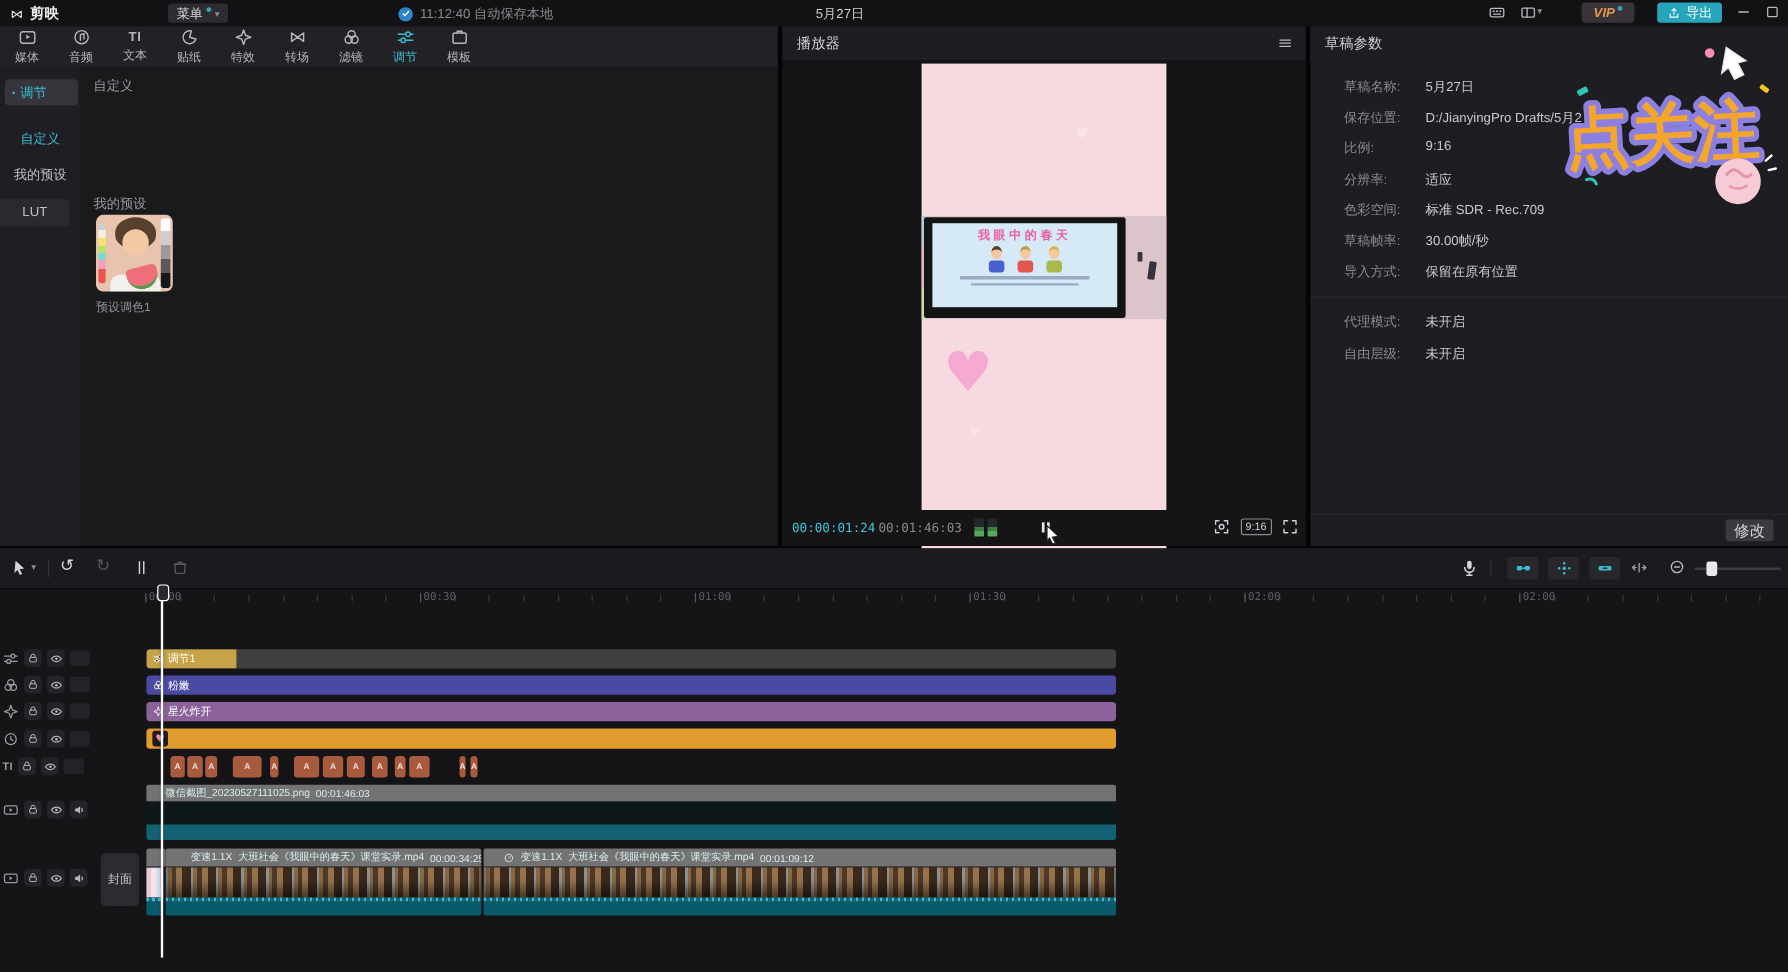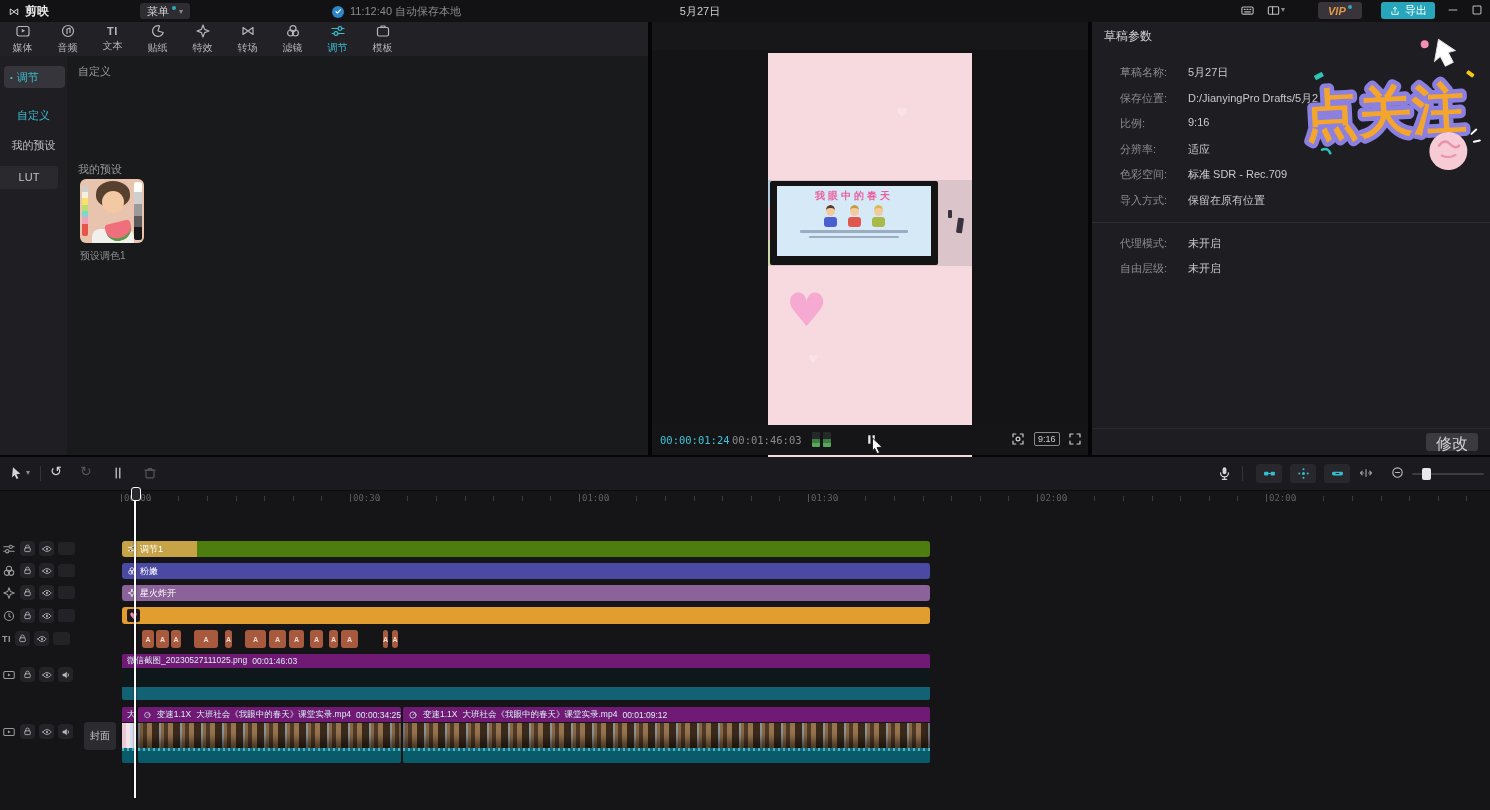--- a/index.html
+++ b/index.html
@@ -77,21 +77,21 @@
 
   
   #right-panel{position:absolute;left:1092px;top:22px;width:398px;height:433px;background:#1e1e22;}
   #draft-rows{position:absolute;left:0;top:38px;right:0;}
   .drow{position:relative;height:25.6px;}
   .drow .dl{position:absolute;left:28px;top:5px;color:#8a8a8f;}
   .drow .dv{position:absolute;left:96px;top:5px;color:#c9c9cd;}
   .drow .dv.editable{border-bottom:1px solid #55555a;padding-bottom:19px;}
   .ddivider{height:1px;background:#2c2c31;margin:8px 0 8px 0;}
   #modify-row{position:absolute;left:0;bottom:0;right:0;height:26px;border-top:1px solid #29292e;}
-  #modify-btn{position:absolute;right:12px;top:4px;width:52px;height:18px;background:#3a3a3f;border:none;border-radius:3px;color:#d0d0d3;font-size:16px;font-family:inherit;}
+  #modify-btn{position:absolute;right:12px;top:4px;width:40px;height:18px;background:#3a3a3f;border:none;border-radius:3px;color:#d0d0d3;font-size:13px;font-family:inherit;}
   #follow-sticker{position:absolute;right:6px;top:12px;pointer-events:none;}
 
   
   #timeline{position:absolute;left:0;top:457px;width:1490px;height:353px;background:#151518;}
   #tl-toolbar{position:absolute;left:0;top:0;width:100%;height:33px;background:#1b1b1f;border-bottom:1px solid #0c0c0e;}
   .tool{position:absolute;top:8px;color:#d6d6da;}
   .tool.dim{color:#55555a;}
   .tdiv{position:absolute;top:9px;width:1px;height:15px;background:#333338;}
   .toggle{position:absolute;top:7px;width:26px;height:19px;background:#27272c;border-radius:3px;color:#35bdd2;display:flex;align-items:center;justify-content:center;}
   #zoom-slider{position:absolute;left:1412px;top:16px;width:72px;height:2px;background:#3c3c41;border-radius:1px;}
@@ -105,33 +105,33 @@
   .hrow{position:absolute;left:2px;display:flex;gap:4px;align-items:center;}
   .hico{color:#9a9a9e;}
   .hpill{width:15px;height:15px;background:#242428;border-radius:4px;color:#b8b8bc;display:flex;align-items:center;justify-content:center;}
   .hblank{width:17px;height:13px;background:#232327;border-radius:3px;}
   .hti{font-weight:bold;font-size:9px;color:#9a9a9e;letter-spacing:.5px;}
 
   .lane-bar{position:absolute;border-radius:3px;display:flex;align-items:center;gap:4px;padding-left:5px;box-sizing:border-box;color:#fff;font-size:9px;overflow:hidden;white-space:nowrap;}
   .lane-hl{position:absolute;border-radius:3px 0 0 3px;}
   .thumbbox{width:13px;height:13px;background:#201a1c;border-radius:2px;display:flex;align-items:center;justify-content:center;color:#f48fb1;font-size:9px;font-family:"DejaVu Sans",sans-serif;}
   .txtclip{position:absolute;background:#a85a3e;border-radius:3px;color:#f3ded3;font-size:7px;font-weight:bold;display:flex;align-items:center;justify-content:center;overflow:hidden;}
-  .media-label{position:absolute;background:#701a75;border-radius:2px 2px 0 0;color:#d8eef2;font-size:8.5px;display:flex;align-items:center;gap:5px;padding-left:5px;box-sizing:border-box;overflow:hidden;white-space:nowrap;}
+  .media-label{position:absolute;background:#737373;border-radius:2px 2px 0 0;color:#d8eef2;font-size:8.5px;display:flex;align-items:center;gap:5px;padding-left:16px;box-sizing:border-box;overflow:hidden;white-space:nowrap;}
   .png-body{position:absolute;background:#0e171a;}
   .png-strip{position:absolute;background:#136273;border-radius:0 0 2px 2px;}
   .film{position:absolute;overflow:hidden;}
   .film.room{background-color:#5a4430;background-image:
       repeating-linear-gradient(90deg,rgba(141,182,216,.55) 0 2px,rgba(141,182,216,0) 2px 21px),
       repeating-linear-gradient(90deg,#8a6844 0 5px,#503927 5px 9px,#97744e 9px 14px,#3b2a1c 14px 21px);
       box-shadow:inset 0 -8px 10px rgba(0,0,0,.5);}
   .film.intro{background:repeating-linear-gradient(90deg,#e9c9d4 0 4px,#f6e3ea 4px 8px,#cfe0ee 8px 11px,#f2d3de 11px 15px);}
   .wave{position:absolute;background:#0a5b6a;border-radius:0 0 2px 2px;}
   .wave::before{content:"";position:absolute;left:0;right:0;top:0;height:3px;
       background:repeating-linear-gradient(90deg,#49b3c2 0 2px,rgba(73,179,194,.15) 2px 5px);}
-  #cover-btn{position:absolute;left:84px;top:265px;width:32px;height:28px;background:#2c2c30;border-radius:4px;color:#c8c8cc;font-size:10px;display:flex;align-items:center;justify-content:center;}
+  #cover-btn{position:absolute;left:84px;top:254px;width:32px;height:44px;background:#2c2c30;border-radius:4px;color:#c8c8cc;font-size:10px;display:flex;align-items:center;justify-content:center;}
   #playhead-line{position:absolute;left:134px;top:38px;width:2px;height:303px;background:#fafafa;box-shadow:0 0 2px rgba(0,0,0,.6);}
   #playhead-handle{position:absolute;left:131px;top:30px;width:8px;height:12px;border:1.5px solid #fff;border-radius:3px;background:#2a2a2e;}
 </style>
 </head>
 <body>
 
 <div id="app">
 
   <div id="titlebar">
     <div id="logo">
@@ -275,20 +275,28 @@
         <div class="shirt"></div>
         <div class="melon"></div>
         <div class="cstrip"></div>
         <div class="gstrip"></div>
       </div>
       <div id="preset-name">预设调色1</div>
     </div>
   </div>
 
   <div id="player-panel">
+    <div class="panel-header">
+      <span>播放器</span>
+      <span id="player-menu">
+          <svg width="14" height="14" viewBox="0 0 16 16" fill="none" stroke="currentColor" stroke-width="1.2" stroke-linecap="round" stroke-linejoin="round">
+            <path d="M3 5h10M3 8h10M3 11h10"></path>
+          </svg>
+        </span>
+    </div>
     <div id="stage">
       <div id="video">
         <span class="bg-heart" style="left:128px;top:52px;font-size:13px;">♥</span>
         <span class="bg-heart" style="left:40px;top:300px;font-size:11px;">♥</span>
         <div id="band">
           <div class="edgeL"></div>
           <div id="tv">
             <div id="slide">
               <div id="slide-title">我眼中的春天</div>
               <div id="kids">
@@ -361,20 +369,24 @@
           <span class="dl">比例:</span>
           <span class="dv">9:16</span>
         </div>
         <div class="drow">
           <span class="dl">分辨率:</span>
           <span class="dv editable">适应</span>
         </div>
         <div class="drow">
           <span class="dl">色彩空间:</span>
           <span class="dv">标准 SDR - Rec.709</span>
+        </div>
+        <div class="drow">
+          <span class="dl">草稿帧率:</span>
+          <span class="dv">30.00帧/秒</span>
         </div>
         <div class="drow">
           <span class="dl">导入方式:</span>
           <span class="dv">保留在原有位置</span>
         </div>
         <div class="ddivider"></div>
         <div class="drow">
           <span class="dl">代理模式:</span>
           <span class="dv">未开启</span>
         </div>
@@ -680,21 +692,21 @@
           </span>
           <span class="hpill">
             <svg width="12" height="12" viewBox="0 0 16 16" fill="none" stroke="currentColor" stroke-width="1.2" stroke-linecap="round" stroke-linejoin="round">
               <path d="M3.5 6.2h2.3L9 3.8v8.4L5.8 9.8H3.5z" fill="currentColor" stroke="none"></path>
               <path d="M10.8 6.2a2.6 2.6 0 0 1 0 3.6"></path>
             </svg>
           </span>
         </div>
       </div>
     <div id="lanes">
-        <div class="lane-bar" style="left: 122px; top: 84px; width: 808px; height: 16px; background: #4d7c0f;">
+        <div class="lane-bar" style="left: 122px; top: 84px; width: 808px; height: 16px; background: #404040;">
           <div class="lane-hl" style="left: 0px; top: 0px; width: 75px; height: 16px; position: absolute; background: rgb(199, 163, 72);"></div>
           <span style="position: relative; display: flex; align-items: center; gap: 3px;">
             <svg width="10" height="10" viewBox="0 0 16 16" fill="none" stroke="currentColor" stroke-width="1.2" stroke-linecap="round" stroke-linejoin="round">
               <path d="M2 5.5h12M2 10.5h12"></path>
               <circle cx="10" cy="5.5" r="1.9" fill="#1d1d21"></circle>
               <circle cx="6" cy="10.5" r="1.9" fill="#1d1d21"></circle>
             </svg>
             <span>调节1</span>
           </span>
         </div>

